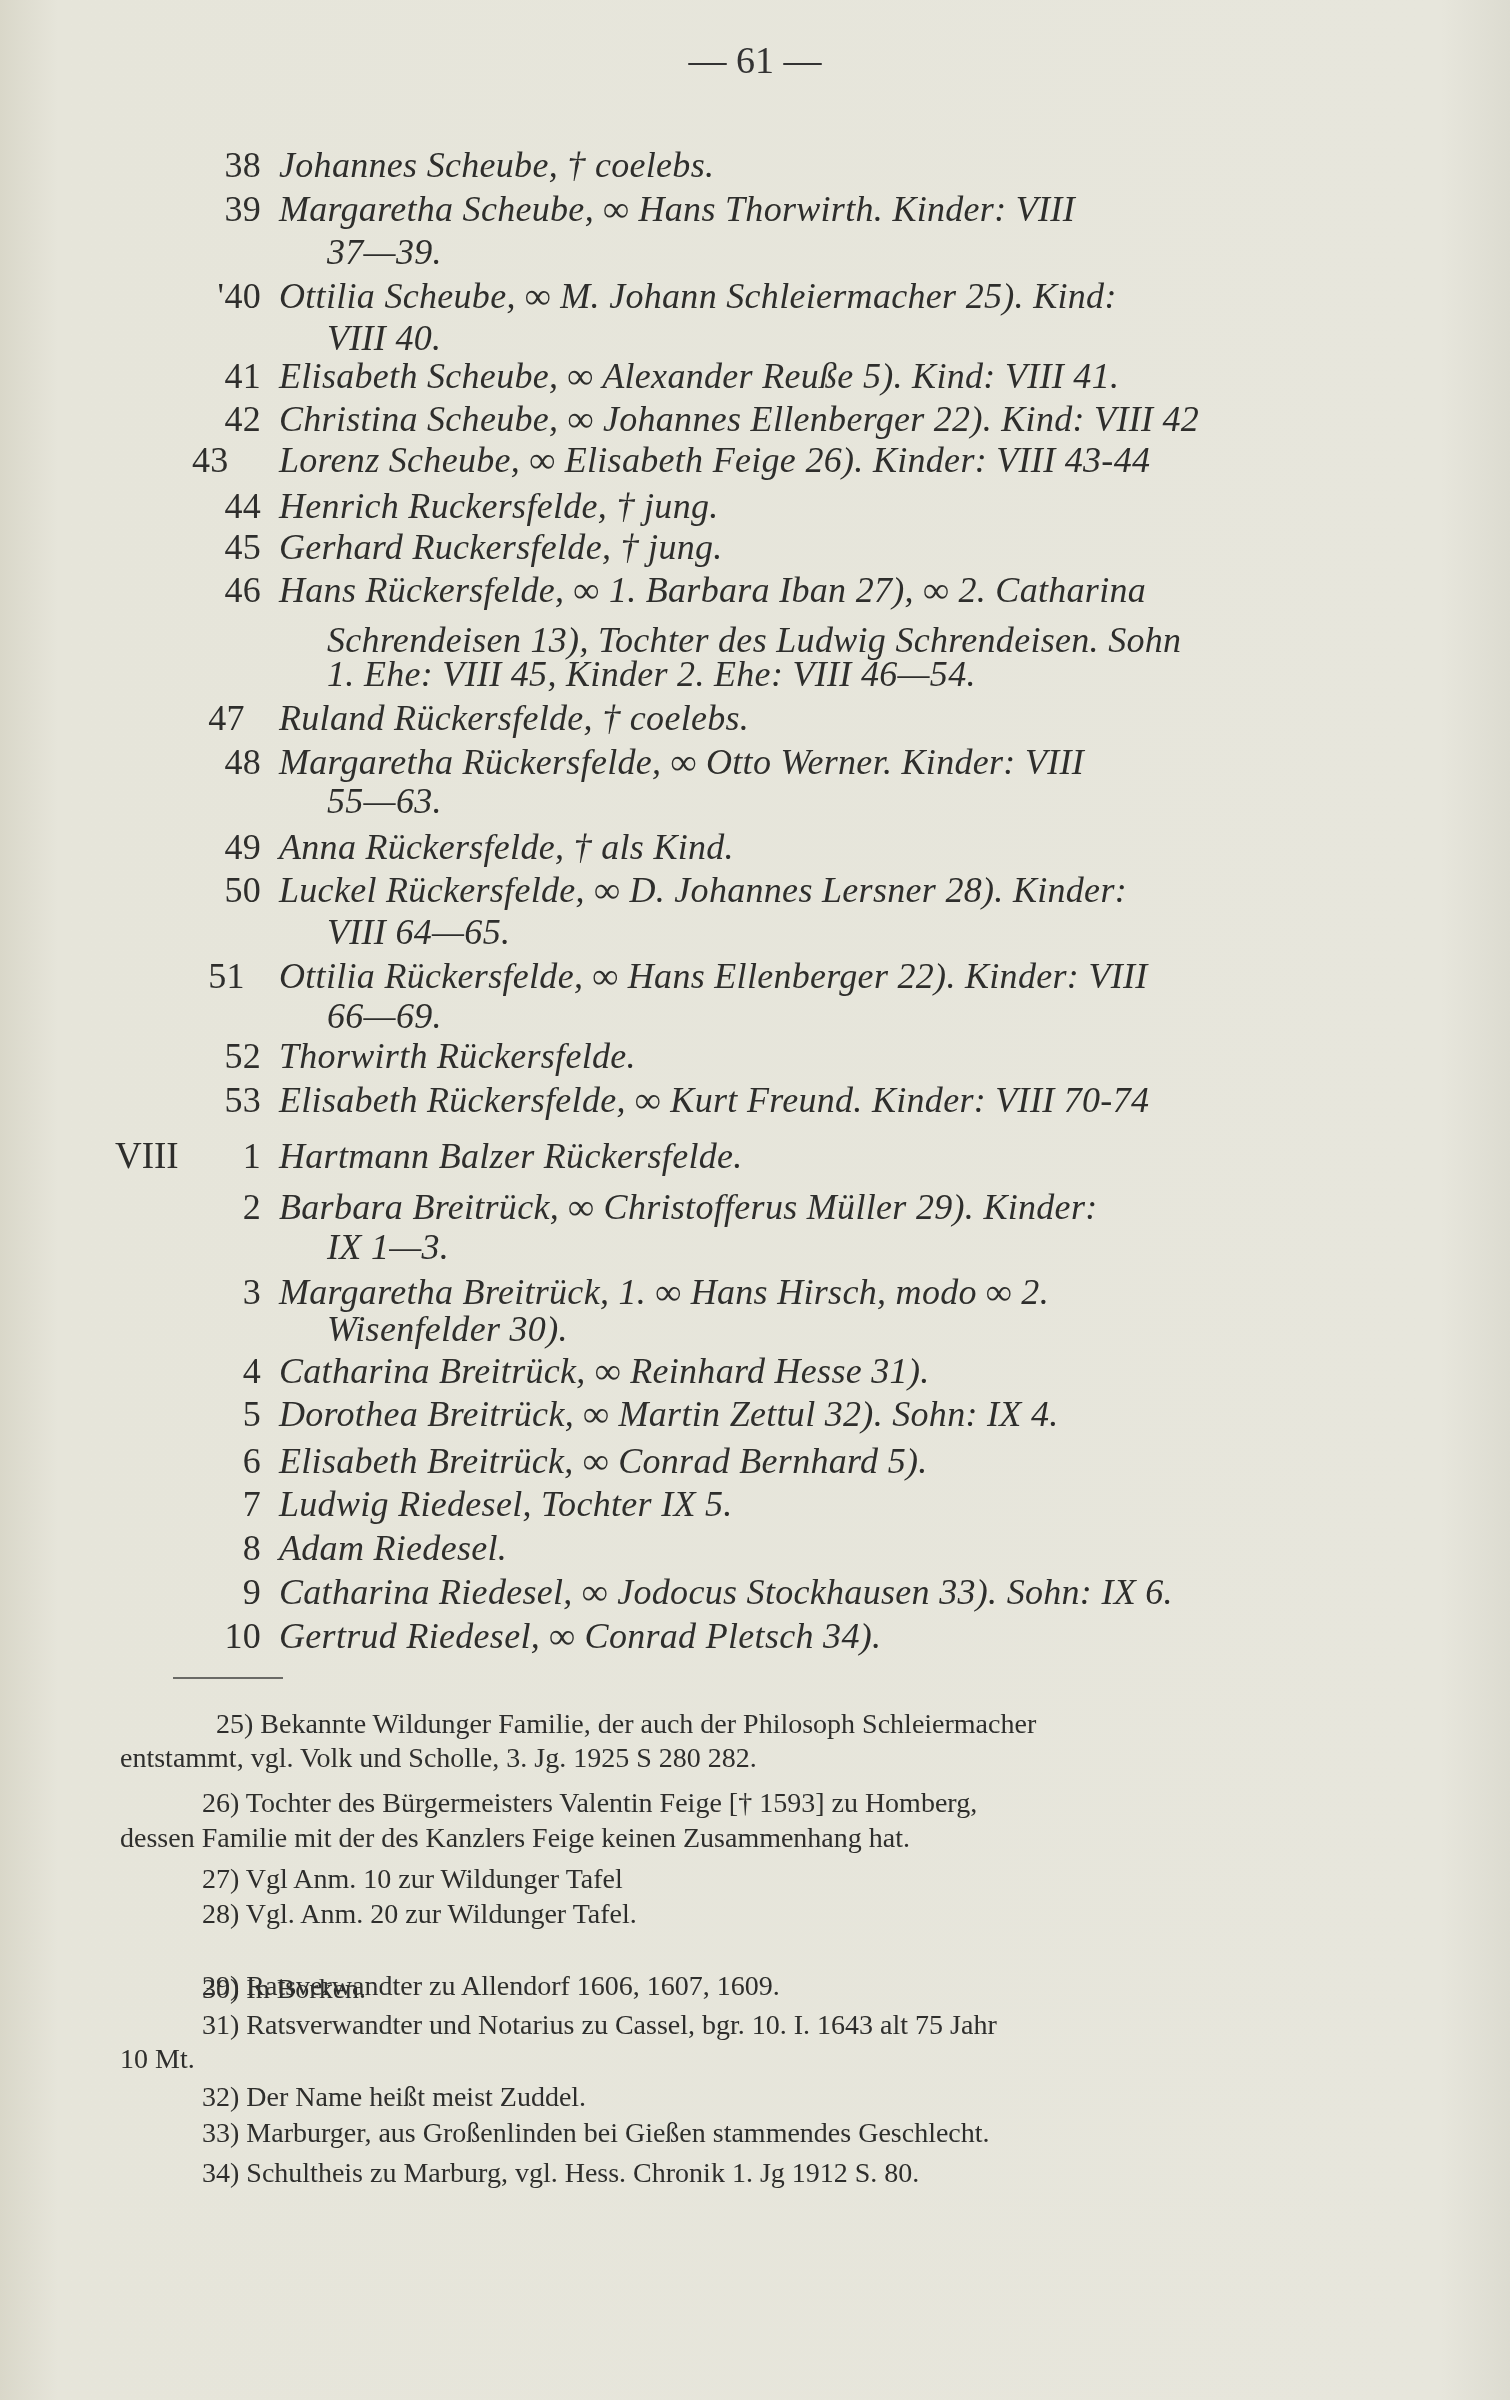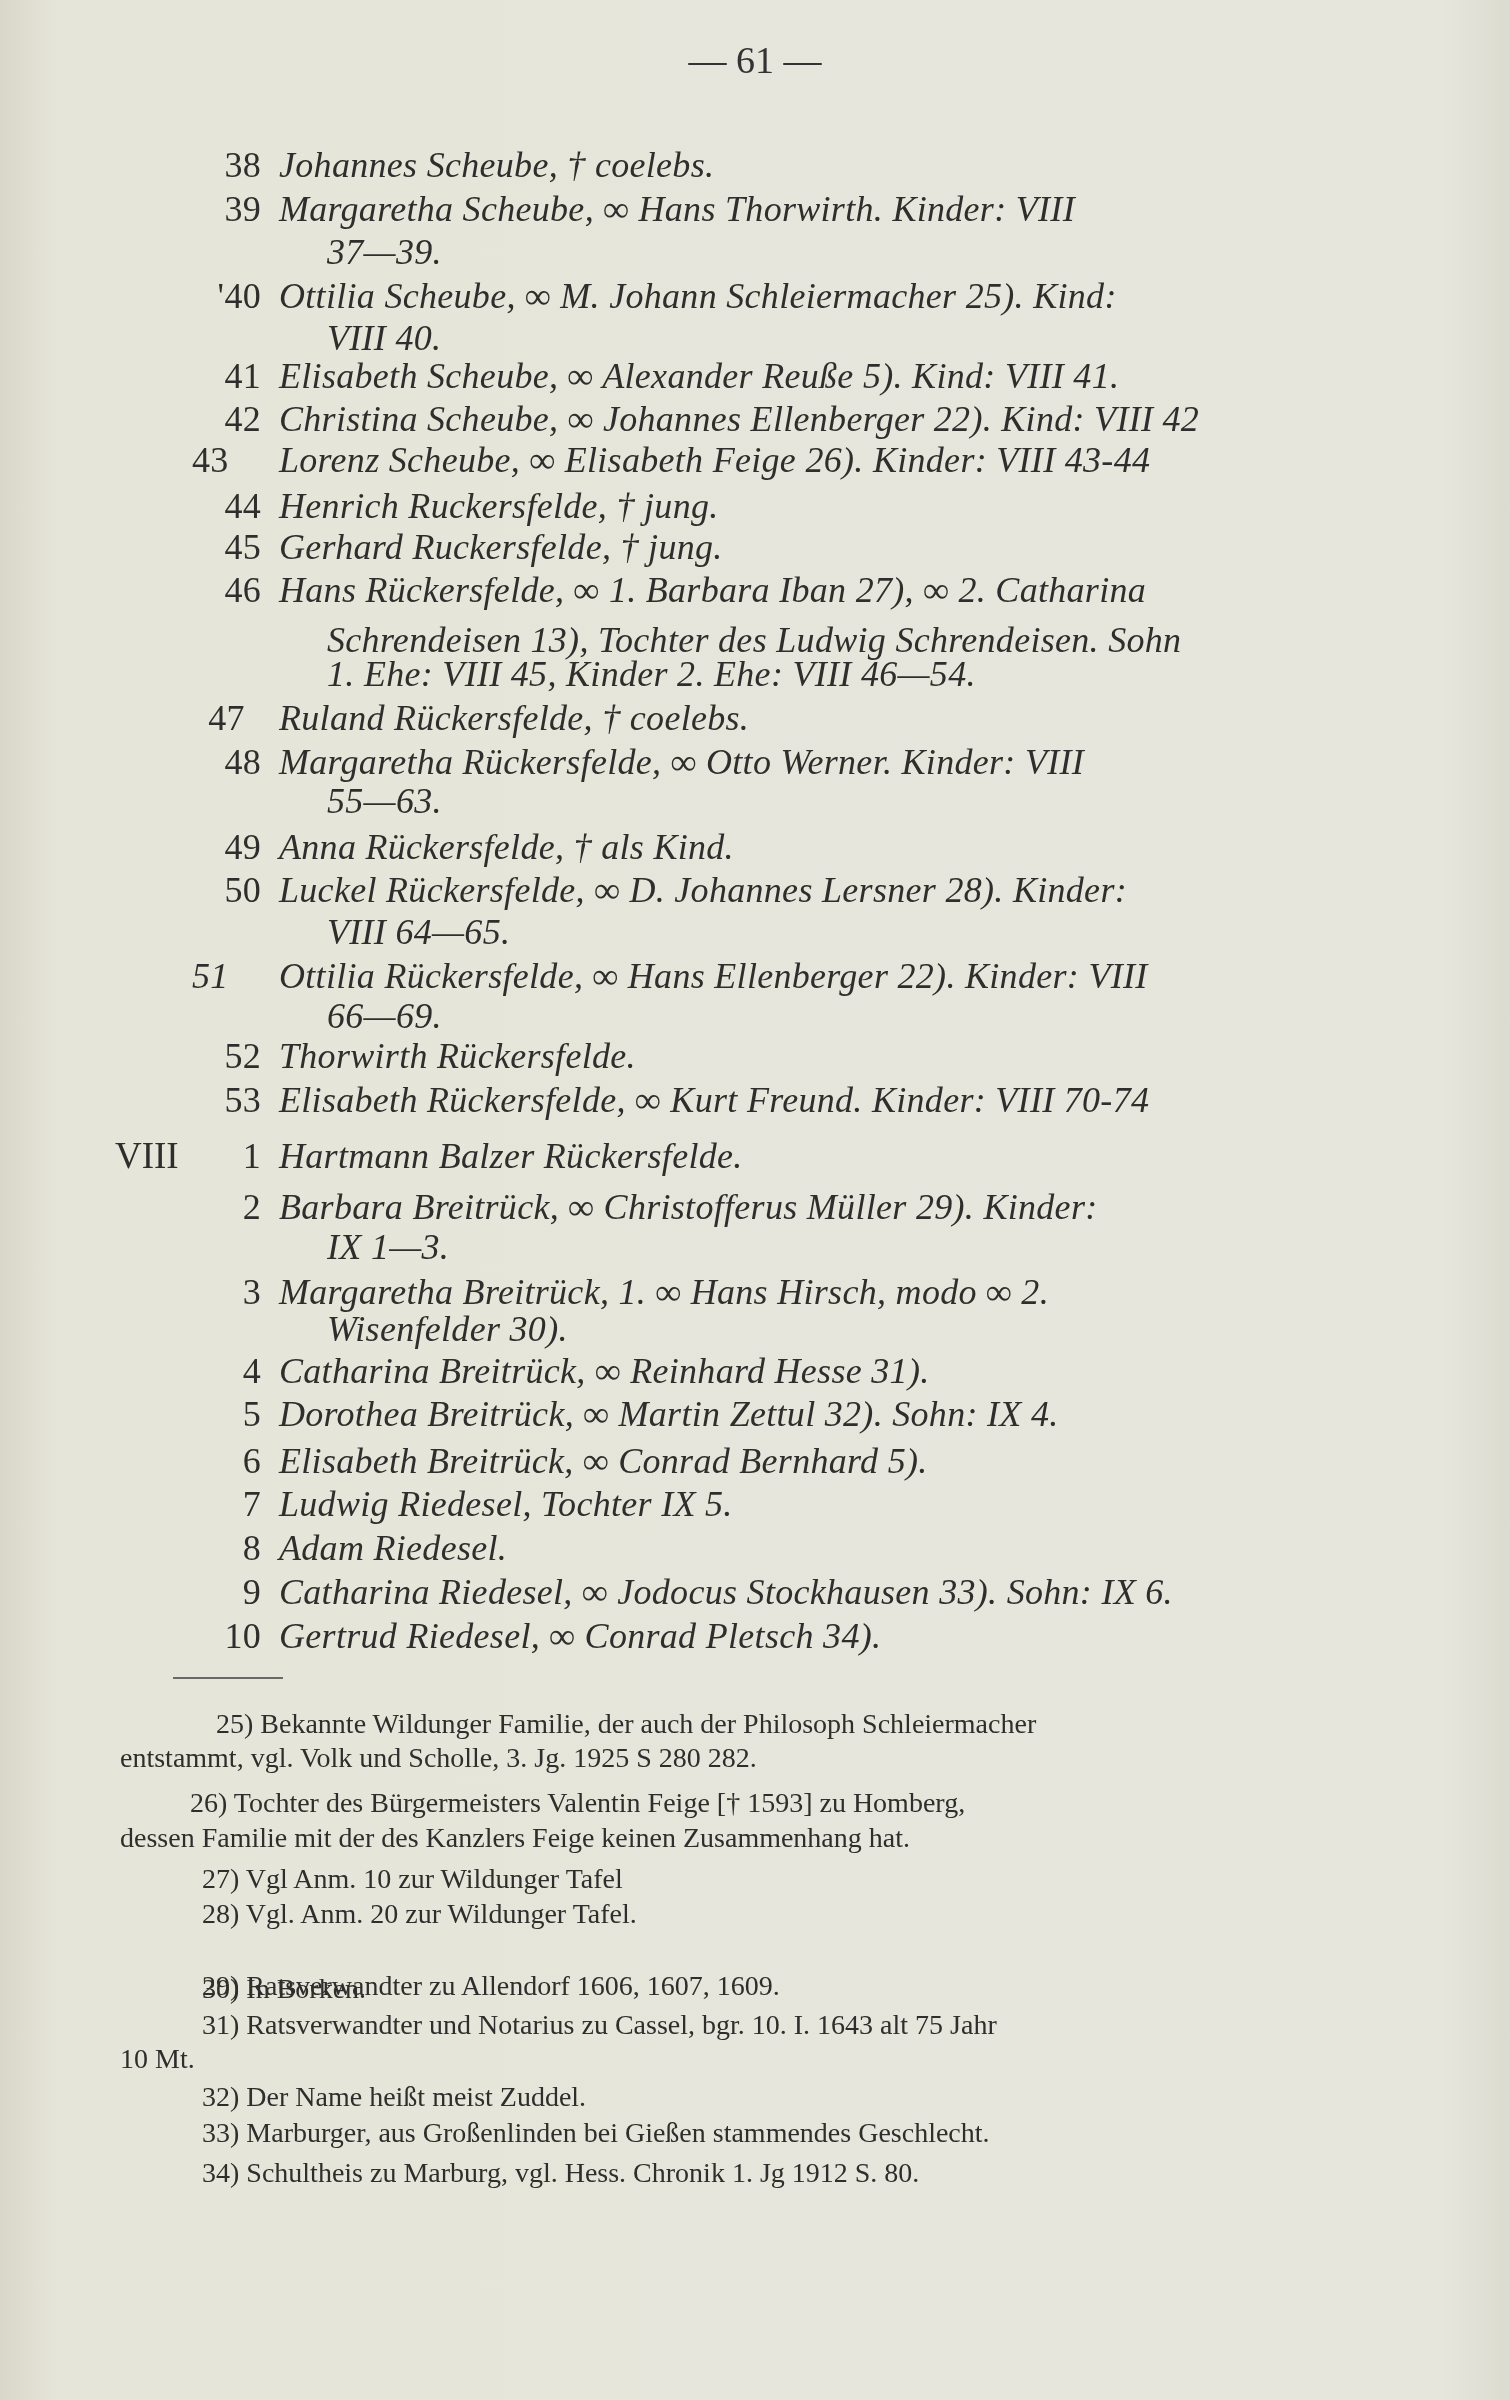--- a/index.html
+++ b/index.html
@@ -97,21 +97,21 @@
     </div>
     <div class="line" style="top: 869px;">
       <span class="num" style="left: 192px; width: 69px; text-align: right;">50</span>
       <span class="txt" style="left: 279px;">Luckel Rückersfelde, ∞ D. Johannes Lersner 28).  Kinder:</span>
     </div>
     <div class="line" style="top: 911px;">
       <span class="num" style="left: 192px; width: 69px; text-align: right;"></span>
       <span class="txt" style="left: 327px;">VIII 64—65.</span>
     </div>
     <div class="line" style="top: 955px;">
-      <span class="num" style="left: 192px; width: 69px; text-align: left; font-style: italic;">51</span>
+      <span class="num" style="left: 192px; width: 69px; text-align: center;">51</span>
       <span class="txt" style="left: 279px;">Ottilia Rückersfelde, ∞ Hans Ellenberger 22).  Kinder: VIII</span>
     </div>
     <div class="line" style="top: 995px;">
       <span class="num" style="left: 192px; width: 69px; text-align: right;"></span>
       <span class="txt" style="left: 327px;">66—69.</span>
     </div>
     <div class="line" style="top: 1035px;">
       <span class="num" style="left: 192px; width: 69px; text-align: right;">52</span>
       <span class="txt" style="left: 279px;">Thorwirth Rückersfelde.</span>
     </div>
@@ -165,21 +165,21 @@
     </div>
     <div class="line" style="top: 1615px;">
       <span class="num" style="left: 192px; width: 69px; text-align: right;">10</span>
       <span class="txt" style="left: 279px;">Gertrud Riedesel, ∞ Conrad Pletsch 34).</span>
     </div>
   </div>
 <div class="rule"></div>
 <div id="footnotes">
     <div class="fn" style="top: 1706px; left: 216px;">25) Bekannte Wildunger Familie, der auch der Philosoph Schleiermacher</div>
     <div class="fn" style="top: 1740px; left: 120px;">entstammt, vgl. Volk und Scholle, 3. Jg. 1925 S 280 282.</div>
-    <div class="fn" style="top: 1785px; left: 190px;">26) Tochter des Bürgermeisters Valentin Feige [† 1593] zu Homberg,</div>
+    <div class="fn" style="top: 1785px; left: 202px;">26) Tochter des Bürgermeisters Valentin Feige [† 1593] zu Homberg,</div>
     <div class="fn" style="top: 1820px; left: 120px;">dessen Familie mit der des Kanzlers Feige keinen Zusammenhang hat.</div>
     <div class="fn" style="top: 1861px; left: 202px;">27) Vgl Anm. 10 zur Wildunger Tafel</div>
     <div class="fn" style="top: 1896px; left: 202px;">28) Vgl. Anm. 20 zur Wildunger Tafel.</div>
     <div class="fn" style="top: 1935px; left: 202px; margin-top: 33px;">29) Ratsverwandter zu Allendorf 1606, 1607, 1609.</div>
     <div class="fn" style="top: 1971px; left: 202px;">30) In Borken.</div>
     <div class="fn" style="top: 2007px; left: 202px;">31) Ratsverwandter und Notarius zu Cassel, bgr. 10. I. 1643 alt 75 Jahr</div>
     <div class="fn" style="top: 2041px; left: 120px;">10 Mt.</div>
     <div class="fn" style="top: 2079px; left: 202px;">32) Der Name heißt meist Zuddel.</div>
     <div class="fn" style="top: 2115px; left: 202px;">33) Marburger, aus Großenlinden bei Gießen stammendes Geschlecht.</div>
     <div class="fn" style="top: 2155px; left: 202px;">34) Schultheis zu Marburg, vgl. Hess. Chronik 1. Jg 1912 S. 80.</div>

